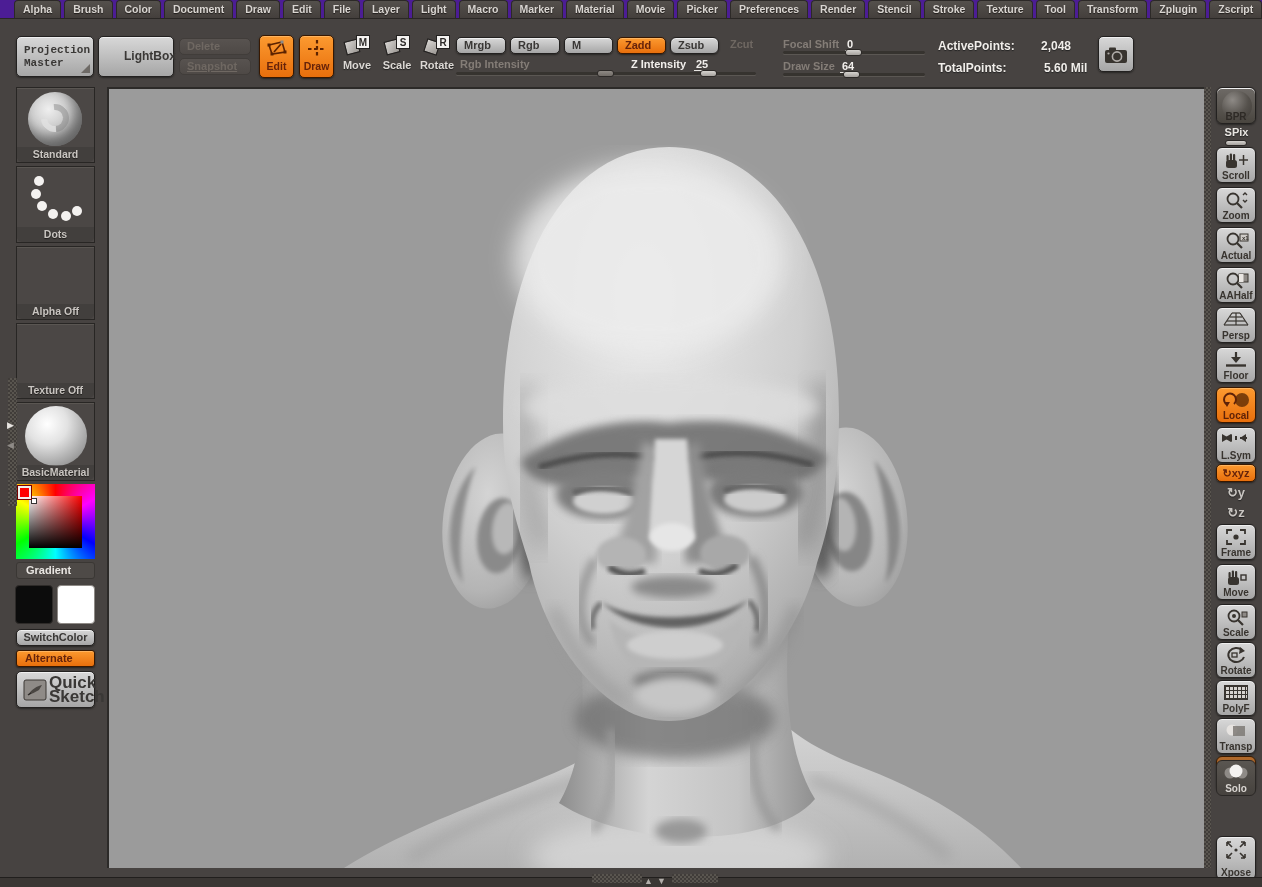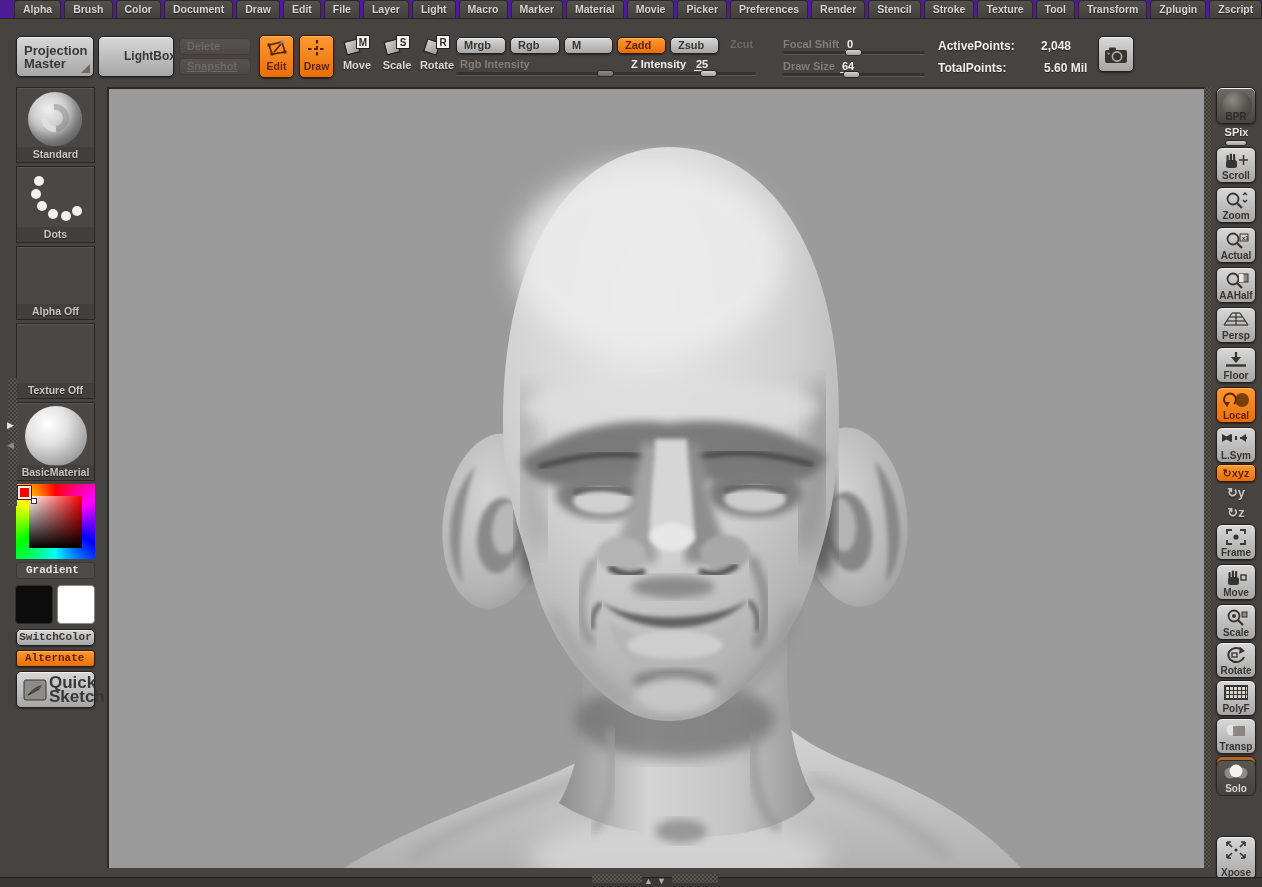--- a/index.html
+++ b/index.html
@@ -41,21 +41,21 @@
     border:1px solid #232120; color:#2e2b29; font-size:10px; font-weight:bold; line-height:13px; }
   .msr .lbl { font-size:11px; font-weight:bold; color:#dcd8d4; text-shadow:0 1px 1px #222; margin-top:2px; }
 
   
   .lthumb { position:absolute; left:16px; width:79px; background:#4b4745;
     border:1px solid #282624; border-radius:0; box-shadow:inset 0 1px 0 #5a5652; }
   .lthumb .cap { position:absolute; left:0; bottom:0; width:100%; height:15px; background:rgba(60,57,54,.55);
     border-radius:0 0 5px 5px; text-align:center; font-size:10.5px; font-weight:bold; color:#c9c5c1;
     text-shadow:0 1px 1px #1e1c1a; line-height:15px; }
   .pill-sm { position:absolute; left:16px; width:79px; height:17px; font-size:11px; font-weight:bold;
-    text-align:center; line-height:15px;font-family:Liberation Mono, monospace; }
+    text-align:center; line-height:15px; }
 
   
   .checker { background-color:#403c39;
     background-image:linear-gradient(45deg,#59554f 25%,transparent 25%,transparent 75%,#59554f 75%),
                      linear-gradient(45deg,#59554f 25%,transparent 25%,transparent 75%,#59554f 75%);
     background-size:4px 4px; background-position:0 0,2px 2px; }
 
   
   #canvas { position:absolute; left:107px; top:87px; width:1097px; height:781px;
     background:#9b9b9b; border-left:2px solid #2c2a28; border-top:2px solid #2c2a28; }
@@ -102,21 +102,21 @@
     <span class="menu-item">Stencil</span>
     <span class="menu-item">Stroke</span>
     <span class="menu-item">Texture</span>
     <span class="menu-item">Tool</span>
     <span class="menu-item">Transform</span>
     <span class="menu-item">Zplugin</span>
     <span class="menu-item">Zscript</span>
   </div>
 
   <div id="shelf">
-    <div class="abs btn-light" style="left:16px; top:17px; width:78px; height:41px; font-size:13px; line-height:13px; padding:7px 0 0 7px;">
+    <div class="abs btn-light" style="left:16px; top:17px; width:78px; height:41px; font-size:11px; line-height:13px; padding:7px 0 0 7px;font-family:Liberation Mono, monospace;">
       <span>Projection Master</span>
       <span class="abs" style="right:3px; bottom:3px; width:0; height:0; border-left:9px solid transparent; border-bottom:9px solid #6e6a66;"></span>
     </div>
     <div class="abs btn-light" style="left:98px; top:17px; width:76px; height:41px; font-size:12px; line-height:39px; padding-left:25px;">LightBox</div>
 
     <div class="abs btn-disabled shelf-pill" style="left:179px; top:19px; width:72px;">Delete</div>
     <div class="abs btn-disabled shelf-pill" style="left:179px; top:39px; width:72px;text-decoration:underline;">Snapshot</div>
 
     <div class="abs btn-orange" style="left:259px; top:16px; width:35px; height:43px;">
       <svg class="icn" width="24" height="20" viewBox="0 0 24 20">
@@ -158,21 +158,21 @@
           <span class="back" style="transform:rotate(18deg);"></span>
         <span class="badge">R</span>
         </div>
       <div class="lbl">Rotate</div>
     </div>
 
     <div class="abs btn-light shelf-pill" style="left:456px; top:18px; width:50px;">Mrgb</div>
     <div class="abs btn-light shelf-pill" style="left:510px; top:18px; width:50px;">Rgb</div>
     <div class="abs btn-light shelf-pill" style="left:564px; top:18px; width:49px;">M</div>
     <div class="abs btn-orange shelf-pill" style="left:617px; top:18px; width:49px;">Zadd</div>
-    <div class="abs btn-light shelf-pill" style="left:670px; top:18px; width:49px;">Zsub</div>
+    <div class="abs btn-light shelf-pill" style="left:670px; top:18px; width:49px;border-radius:6px;">Zsub</div>
     <div class="abs btn-disabled shelf-pill" style="left:723px; top:18px; width:49px; background:none; border:none;">Zcut</div>
 
     <span class="abs dim-label" style="left:460px; top:39px;">Rgb Intensity</span>
     <div class="track" style="left:456px; top:53px; width:300px;"></div>
     <div class="handle dim" style="left:597px; top:51px;"></div>
     <span class="abs lit-value" style="left:631px; top:39px;">Z Intensity</span>
     <span class="abs lit-value" style="left:694px; top:39px; border-bottom:1px solid #e8e5e1; padding:0 2px;">25</span>
     <div class="handle" style="left:700px; top:51px;"></div>
 
     <span class="abs dim-label" style="left:783px; top:19px;">Focal Shift</span>

